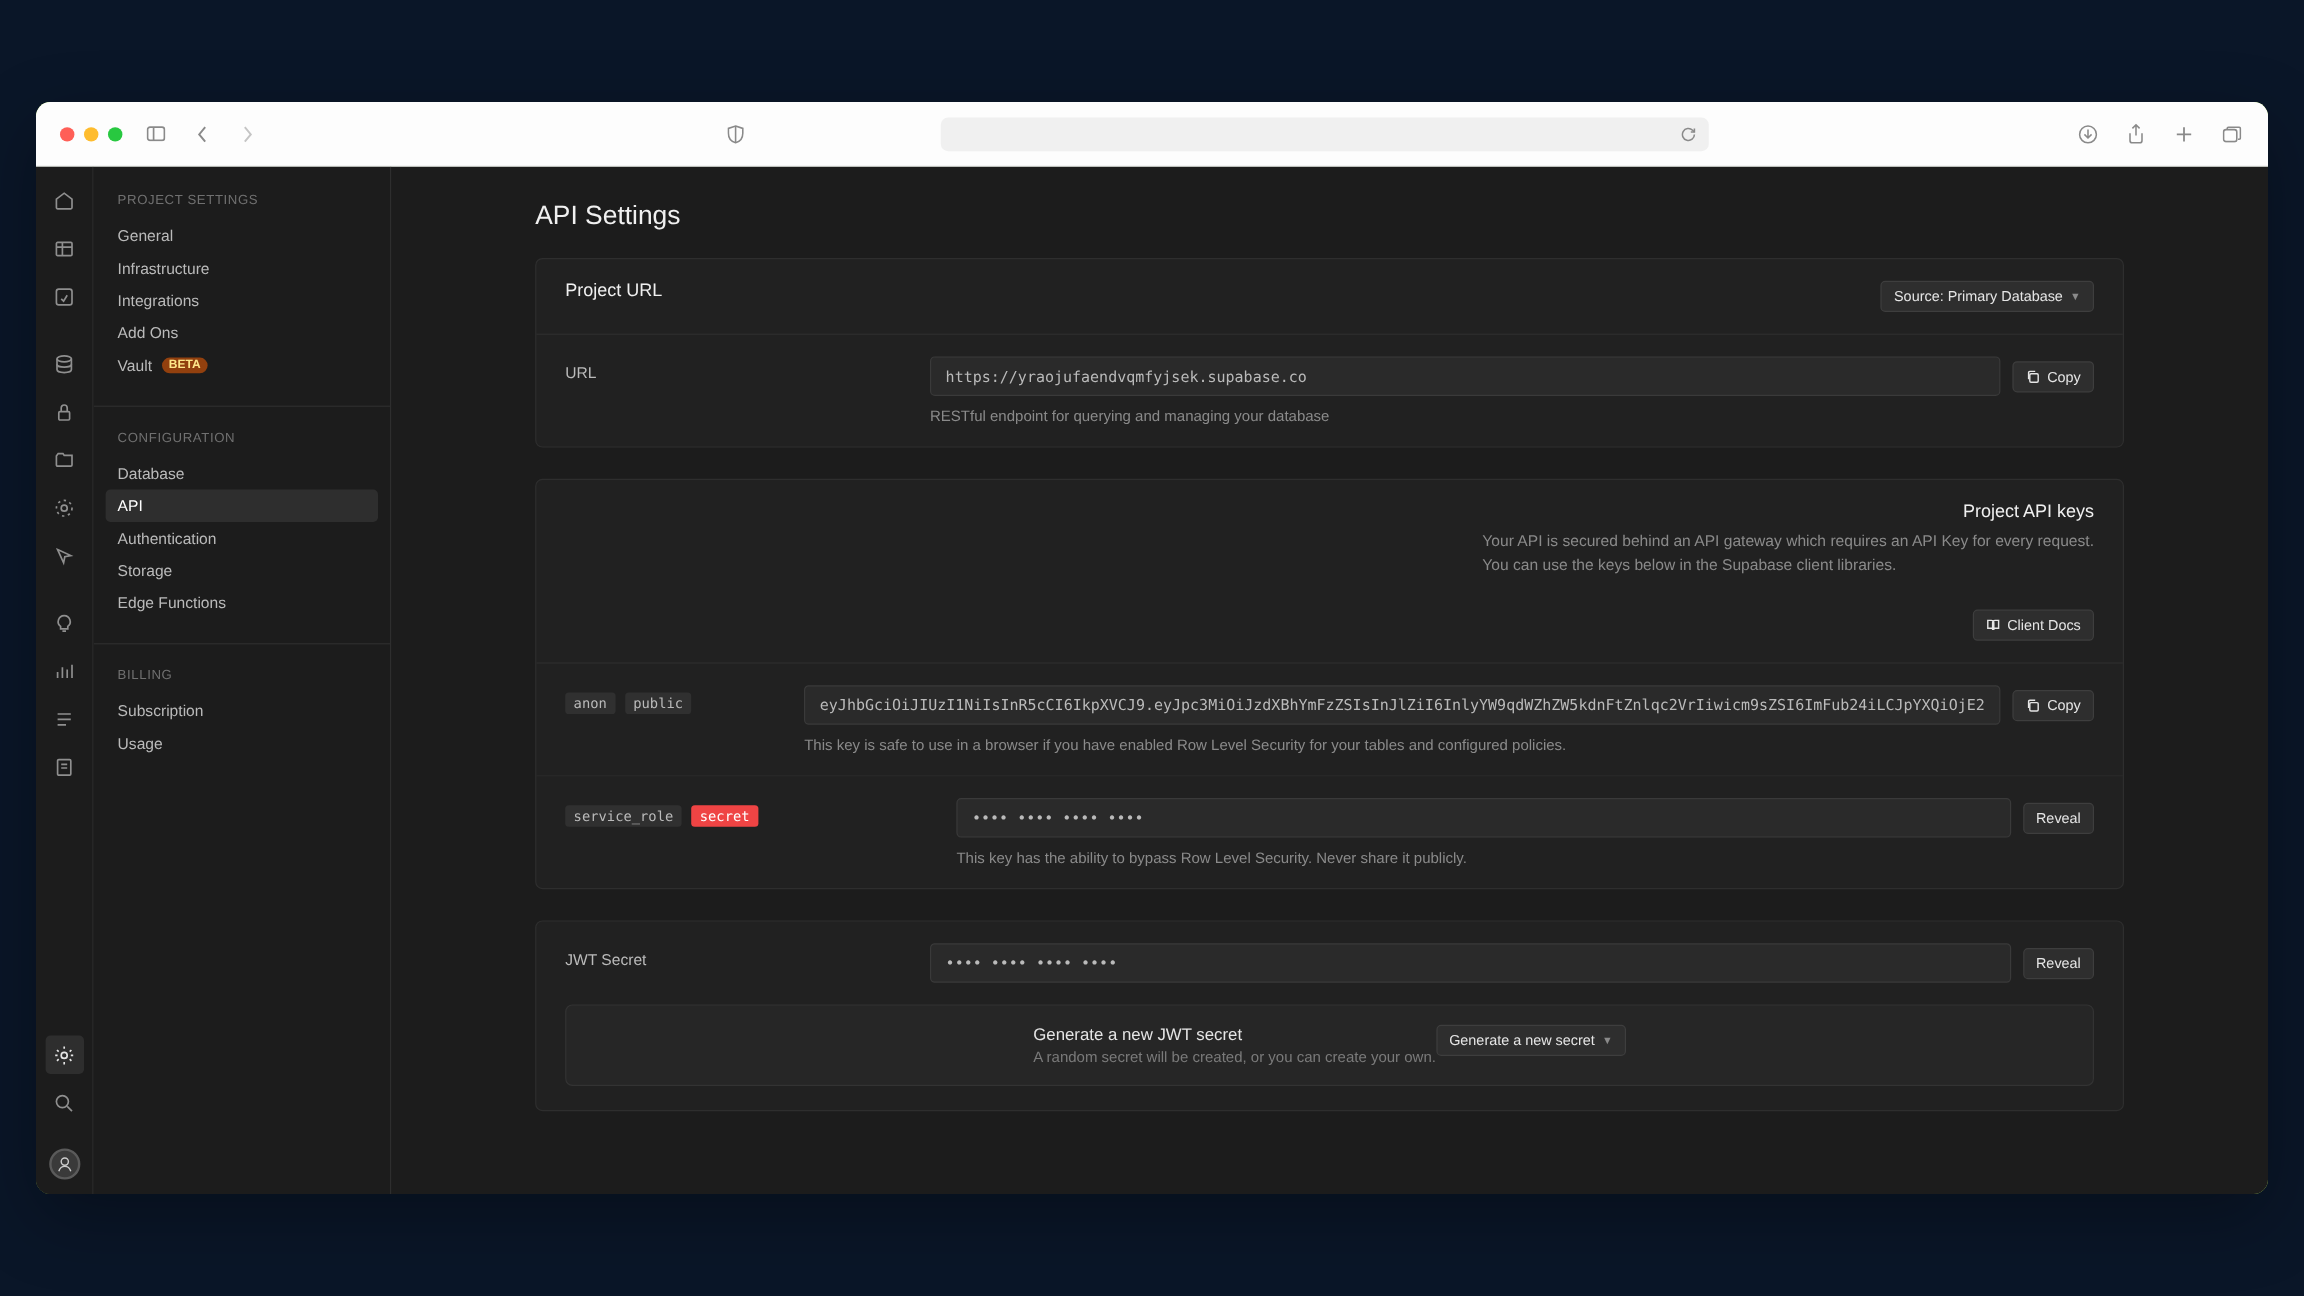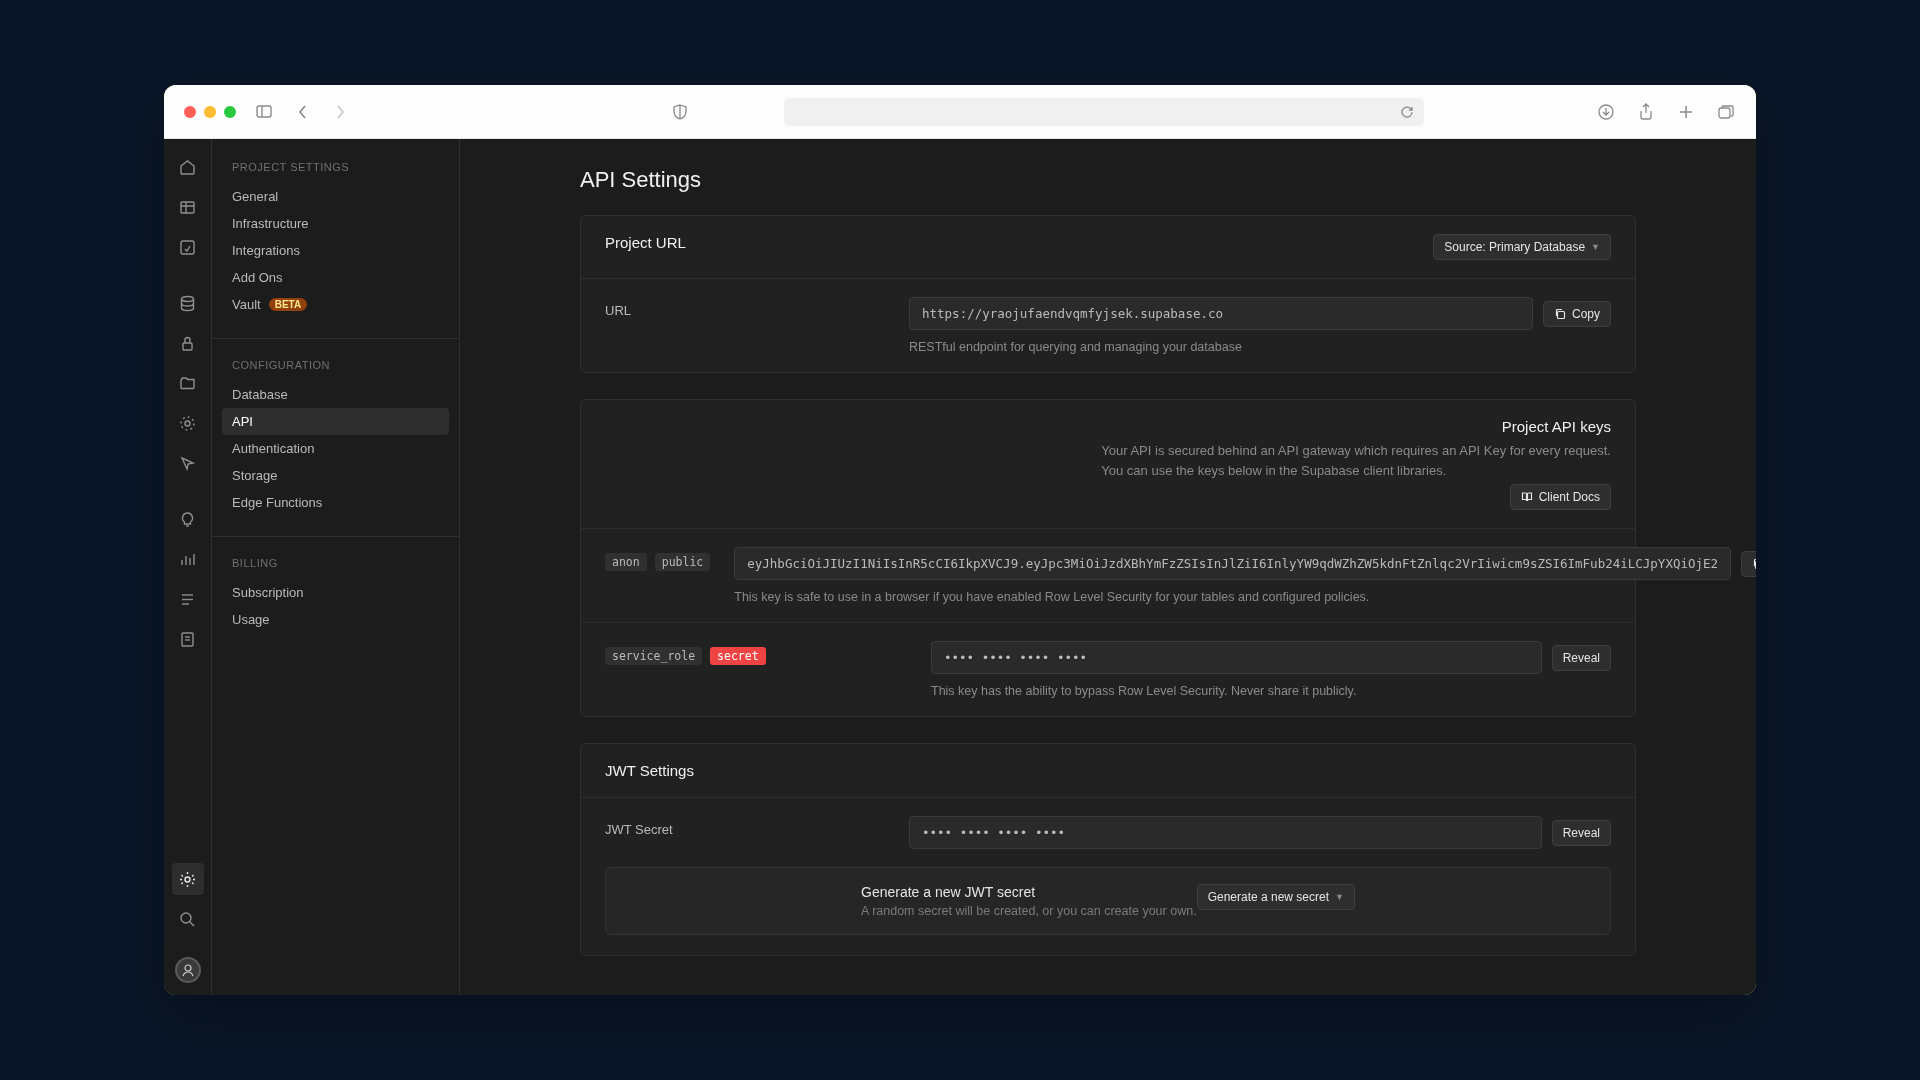--- a/index.html
+++ b/index.html
@@ -7,21 +7,21 @@
     width: 1920px;
     height: 1080px;
     background: #0a1628;
     font-family: -apple-system, BlinkMacSystemFont, "Segoe UI", sans-serif;
     display: flex;
     align-items: center;
     justify-content: center;
     overflow: hidden;
   }
   .browser-window {
-    width: 1592px;
+    width: 1860px;
     height: 910px;
     background: #bef264;
     border-radius: 12px;
     overflow: hidden;
     display: flex;
     flex-direction: column;
     box-shadow: 0 20px 60px rgba(0,0,0,.3);
   }
   .browser-chrome {
     height: 54px;
@@ -478,21 +478,21 @@
         </div>
       </div>
 
       <div class="panel">
         <div class="panel-header" style="flex-direction:column; align-items:flex-end;">
           <div class="panel-title">Project API keys</div>
           <div class="panel-desc">
             <span>Your API is secured behind an API gateway which requires an API Key for every request.</span><br>
             <span>You can use the keys below in the Supabase client libraries.</span>
           </div>
-          <button class="btn" style="margin-top:4px">
+          <button class="btn" style="margin-top:28px">
             <span>
                 <svg width="12" height="12" viewBox="0 0 12 12" fill="none" stroke="currentColor" stroke-width="1.2">
                   <path d="M1.5 2h3a2 2 0 0 1 2 2v6a1.5 1.5 0 0 0-1.5-1.5H1.5V2zM10.5 2h-3a2 2 0 0 0-2 2v6a1.5 1.5 0 0 1 1.5-1.5h3.5V2z"></path>
                 </svg>
               </span>
             <span>Client Docs</span>
           </button>
         </div>
         <div class="row">
           <div class="row-label">
@@ -530,23 +530,20 @@
               <button class="btn">
                   <span>Reveal</span>
                 </button>
             </div>
             <div class="help-text">This key has the ability to bypass Row Level Security. Never share it publicly.</div>
           </div>
         </div>
       </div>
 
       <div class="panel" style="margin-bottom:0">
-        <div class="panel-header">
-          <div class="panel-title">JWT Settings</div>
-        </div>
         <div class="row">
           <div class="row-label">JWT Secret</div>
           <div class="row-body">
             <div class="field-line">
               <div class="readonly-input">•••• •••• •••• ••••</div>
               <button class="btn">
                   <span>Reveal</span>
                 </button>
             </div>
           </div>

